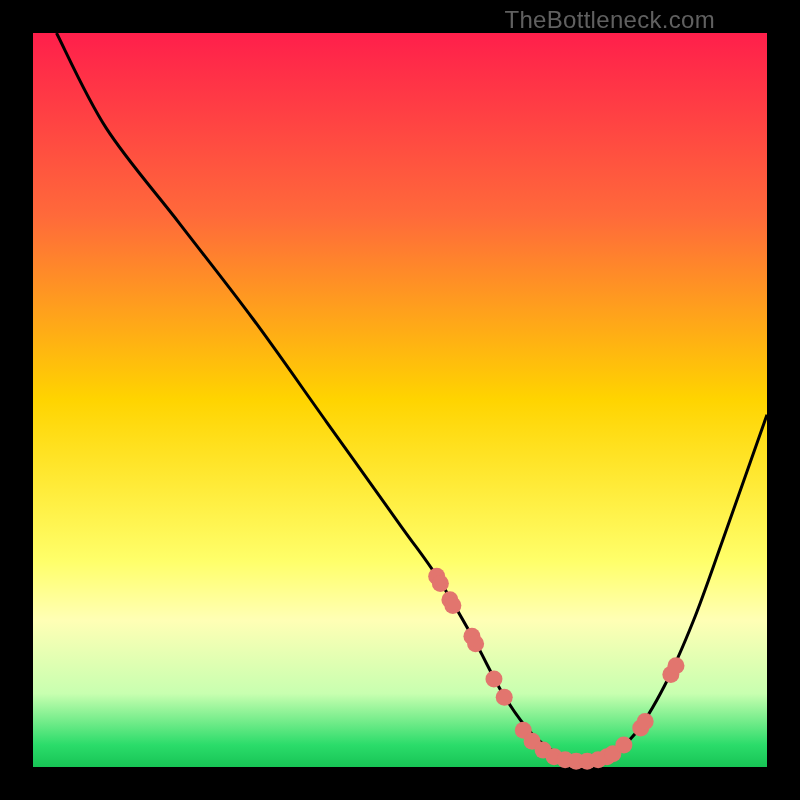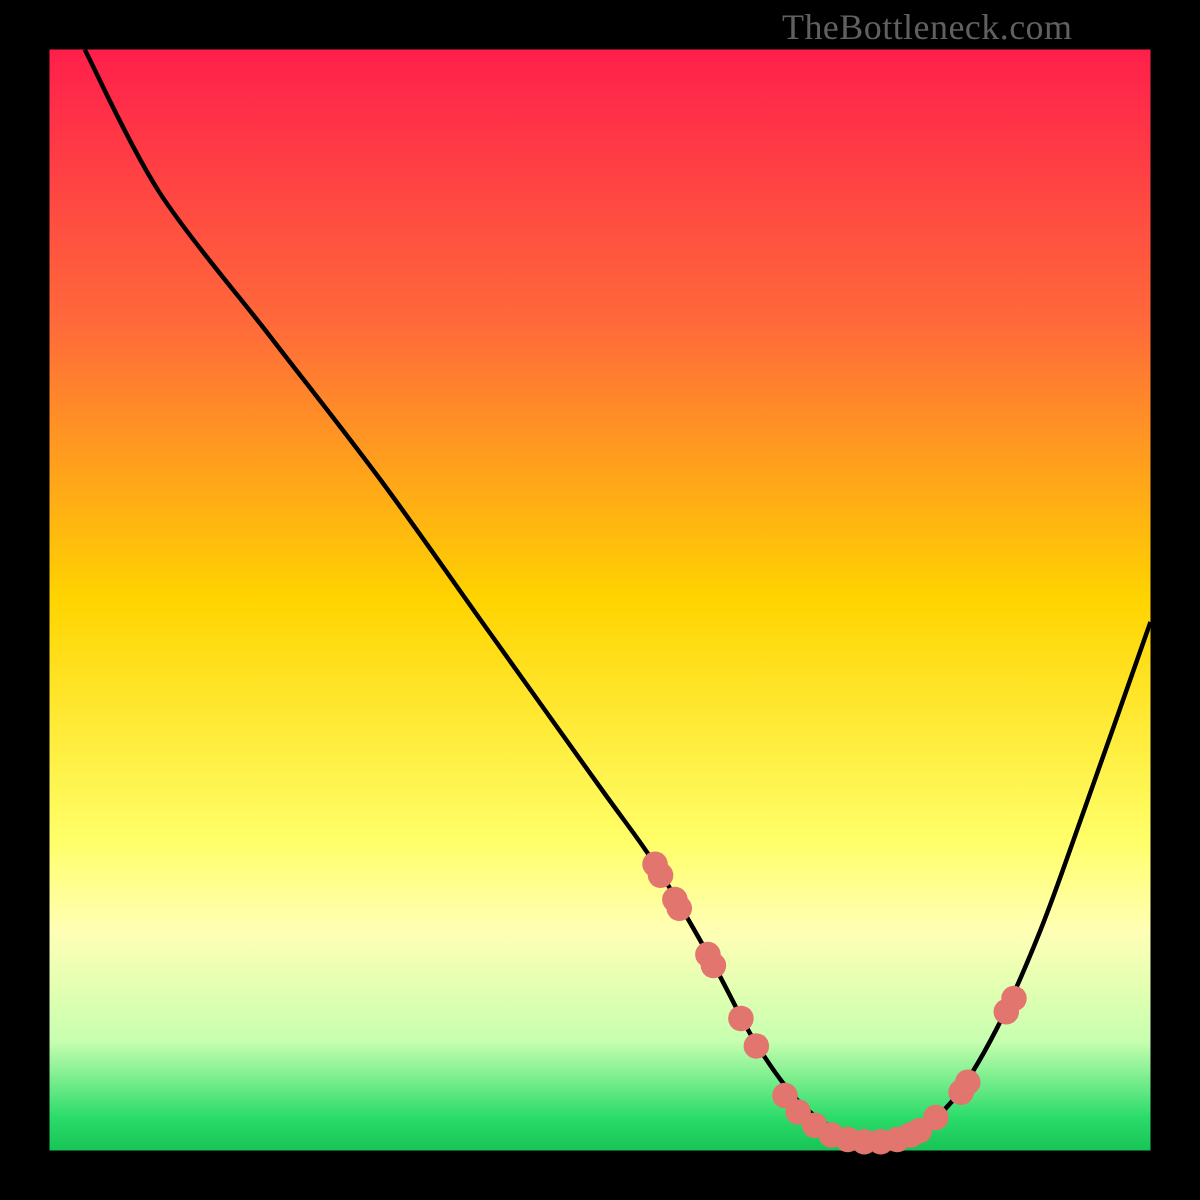--- a/index.html
+++ b/index.html
@@ -8,21 +8,20 @@
     width: 800px;
     height: 800px;
     background: #000000;
     overflow: hidden;
     font-family: Arial, Helvetica, sans-serif;
   }
   .stage {
     position: relative;
     width: 727px;
     height: 800px;
-    font-family: Liberation Serif, serif;
   }
   .attribution {
     position: absolute;
     top: 6px;
     right: 12px;
     color: #606060;
     font-size: 24px;
     font-weight: 500;
     letter-spacing: 0.3px;
   }

